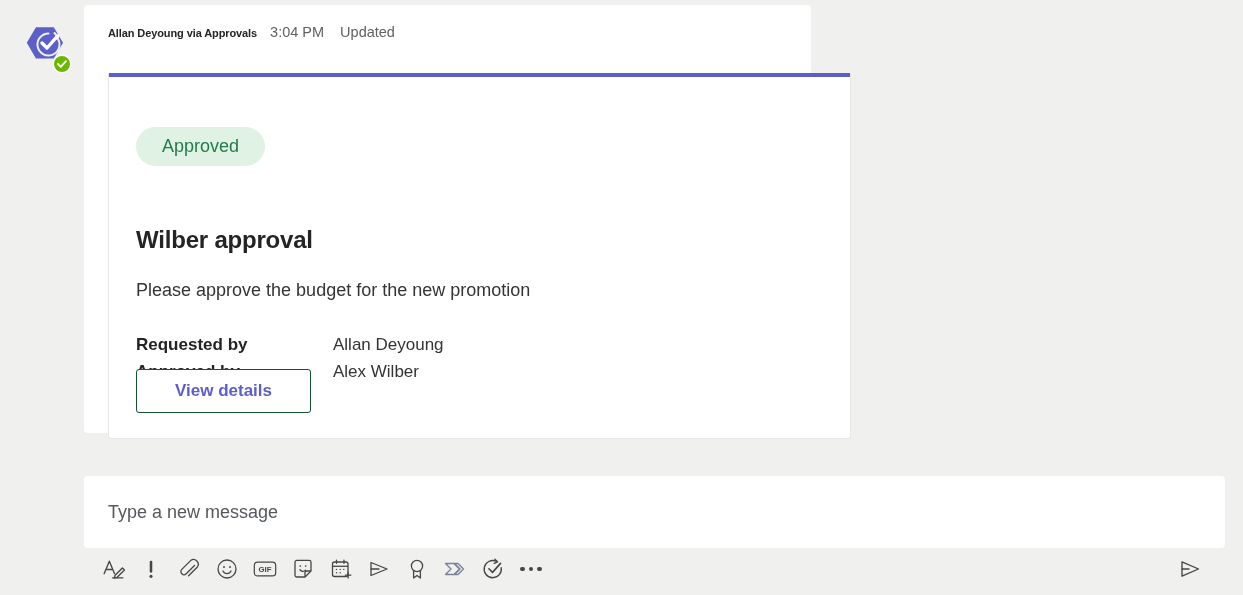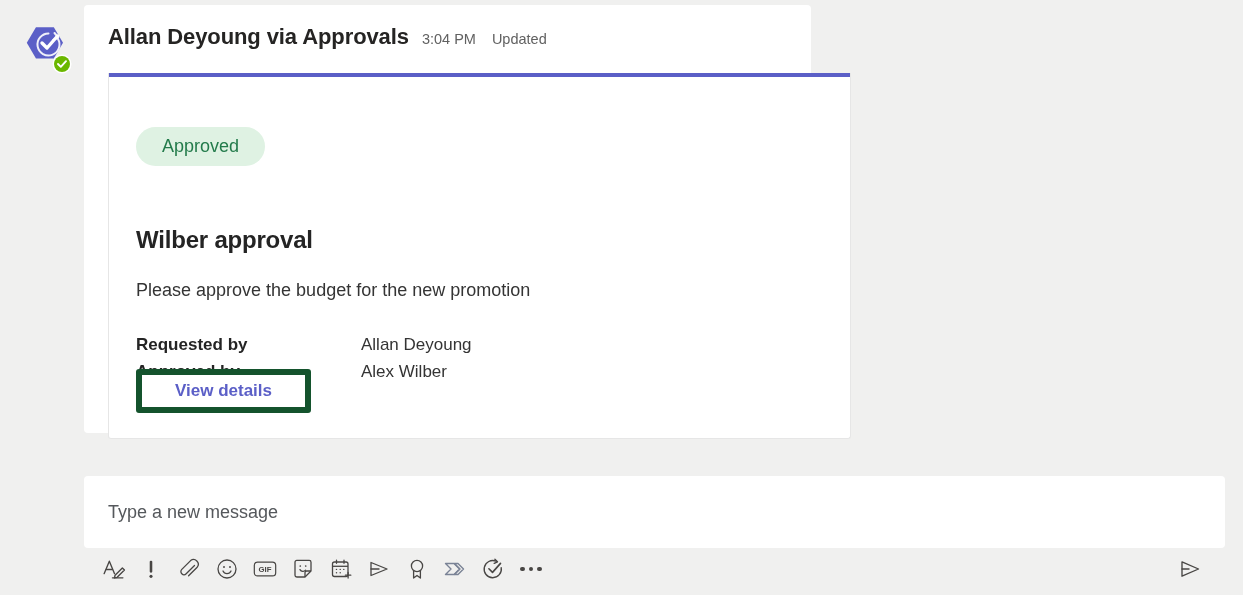--- a/index.html
+++ b/index.html
@@ -46,21 +46,21 @@
 
   #message-header {
     position: absolute;
     left: 24px;
     top: 19px;
     display: flex;
     align-items: baseline;
     white-space: nowrap;
   }
   #sender-name {
-    font-size: 22px;
+    font-size: 11px;
     font-weight: bold;
     color: #252423;
     letter-spacing: -0.1px;
   }
   #message-time {
     font-size: 14.5px;
     color: #616161;
     margin-left: 13px;
   }
   #message-status {
@@ -130,39 +130,38 @@
 
   #card-facts {
     position: absolute;
     left: 27px;
     top: 258px;
     font-size: 17px;
     line-height: 27px;
   }
   .fact-row {
     display: flex;
-    gap: 28px;
   }
   .fact-title {
     width: 197px;
     font-weight: bold;
     color: #242424;
   }
   .fact-value {
     color: #343434;
   }
 
   #view-details-button {
     position: absolute;
     left: 27px;
     top: 296px;
     width: 175px;
     height: 44px;
     background: #ffffff;
-    border: 6px solid #14532d;
+    border: 1px solid #14532d;
     border-radius: 3px;
     color: #5b5fc7;
     font-size: 17px;
     font-weight: bold;
     font-family: "Liberation Sans", sans-serif;
     cursor: pointer;
     padding: 0;
   }
 
   

